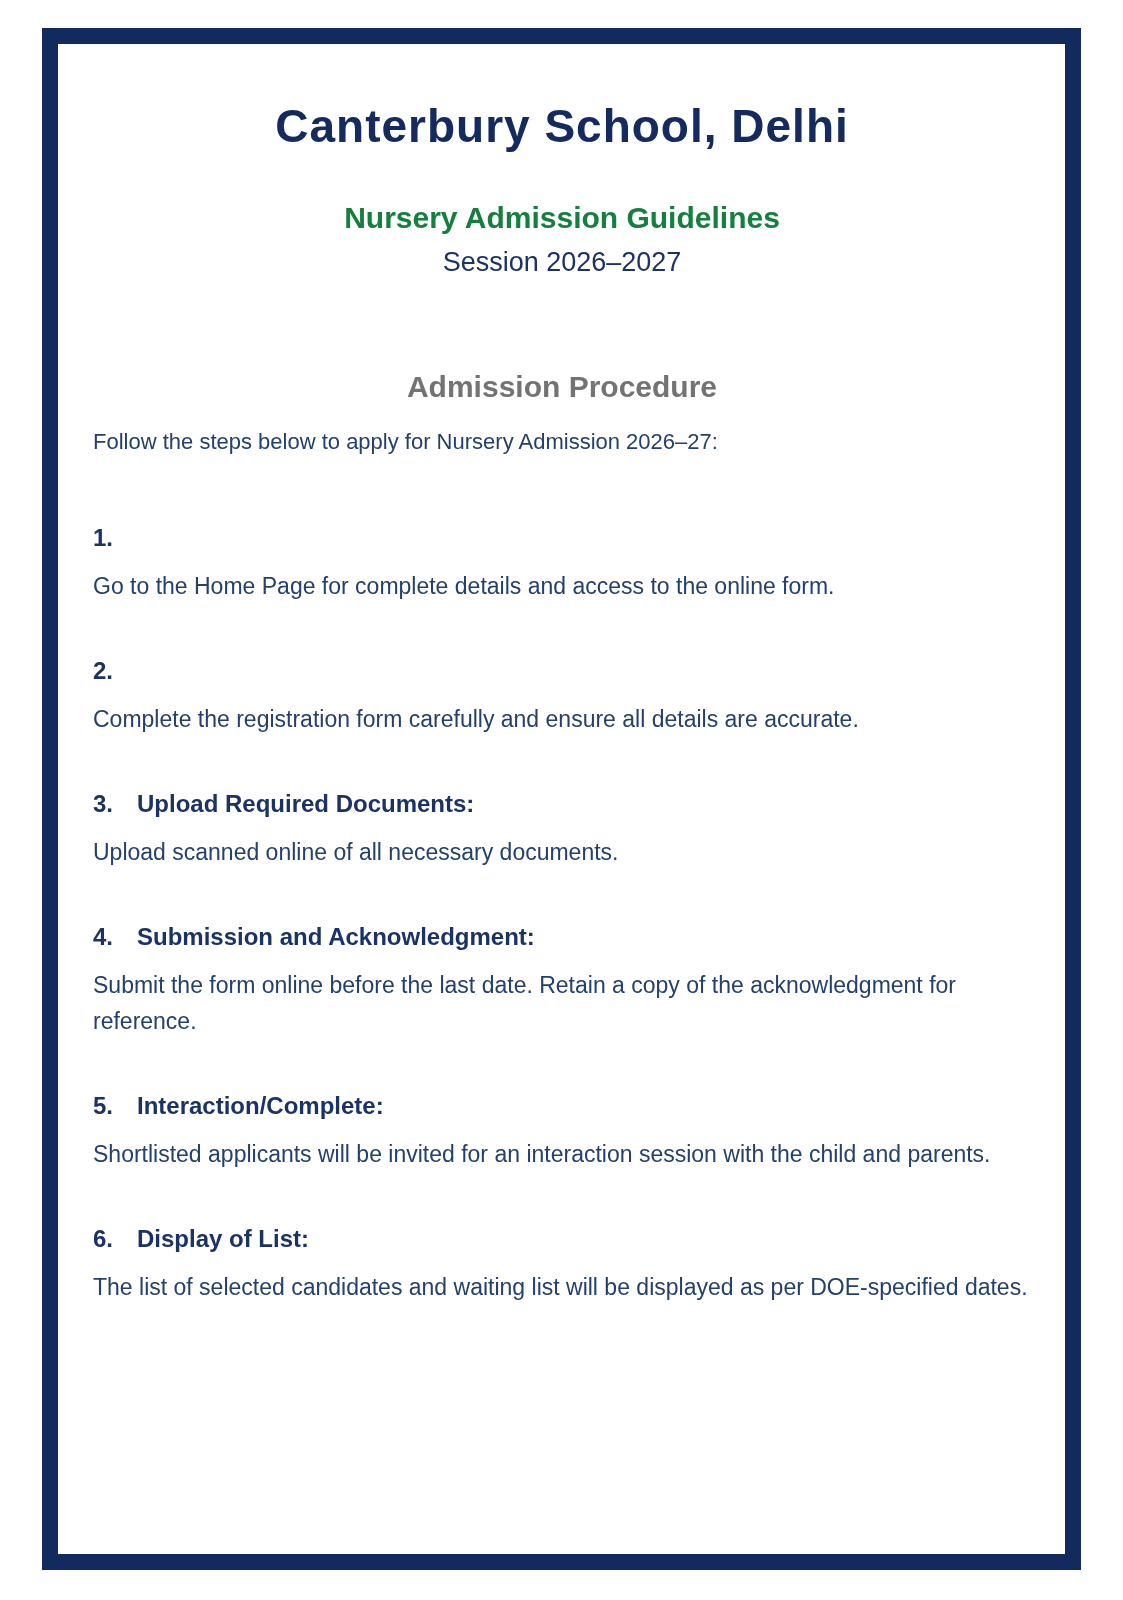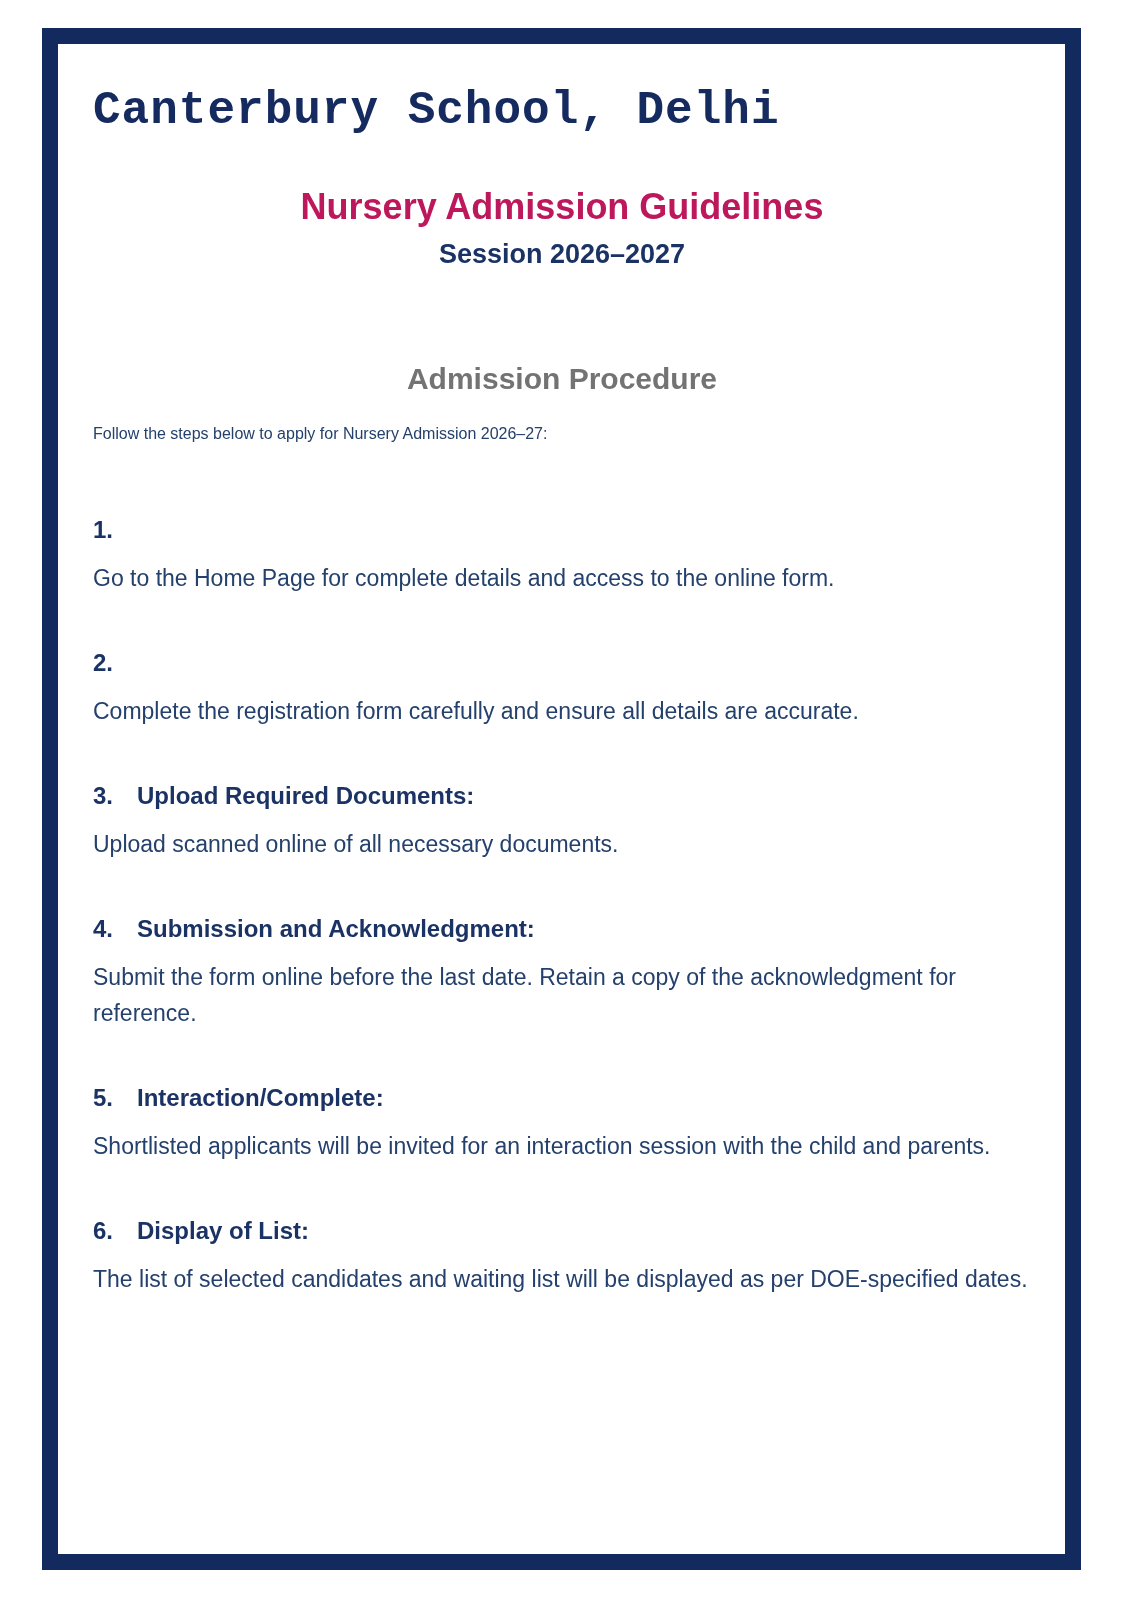--- a/index.html
+++ b/index.html
@@ -26,54 +26,54 @@
     background: #ffffff;
   }
   .content {
     box-sizing: border-box;
     width: 100%;
     height: 100%;
     padding: 40px 34px 0 35px;
     color: #1f3864;
   }
   .doc-title {
+    text-align: center;
     font-size: 46px;
     font-weight: 700;
     letter-spacing: 1px;
     line-height: 1.2;
     color: #152b60;
-    margin: 0;
-    font-family: Liberation Mono, monospace;
+    margin: 15px;
   }
   .doc-subtitle {
     text-align: center;
-    font-size: 36px;
+    font-size: 30px;
     font-weight: 700;
     line-height: 1.2;
-    color: #be185d;
+    color: #15803d;
     margin: 46px 0 0 0;
   }
   .doc-session {
     text-align: center;
     font-size: 27px;
-    font-weight: 700;
+    font-weight: 400;
     line-height: 1.2;
     color: #1b3364;
     margin: 10px 0 0 0;
   }
   .section-heading {
     text-align: center;
     font-size: 30px;
     font-weight: 700;
     line-height: 1.2;
     color: #737373;
     margin: 90px 0 0 0;
   }
   .intro {
-    font-size: 16px;
+    font-size: 22px;
     line-height: 34px;
     color: #24406c;
     margin: 20px 0 0 0;
   }
   .steps {
     margin-top: 62px;
   }
   .step {
     margin-top: 50px;
   }

